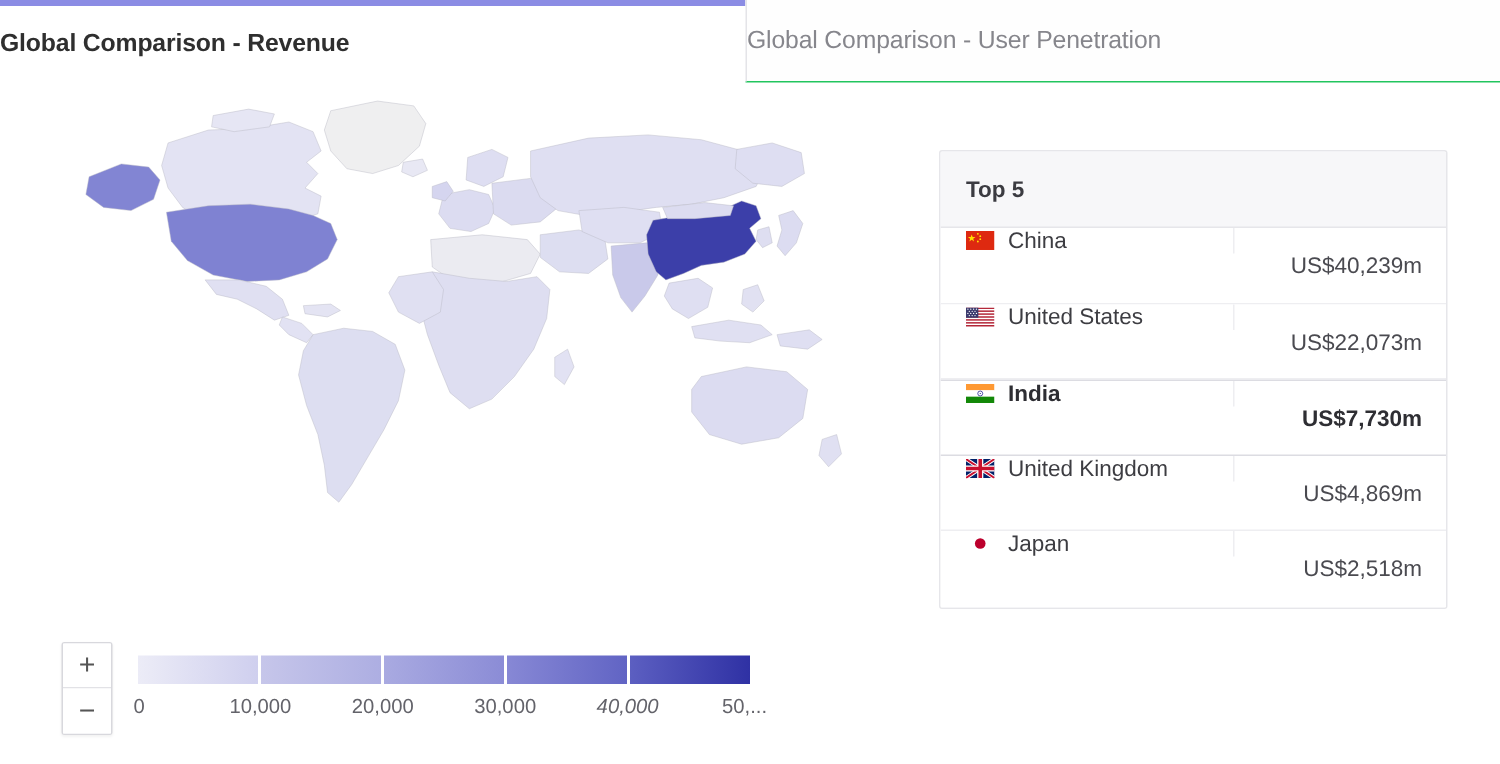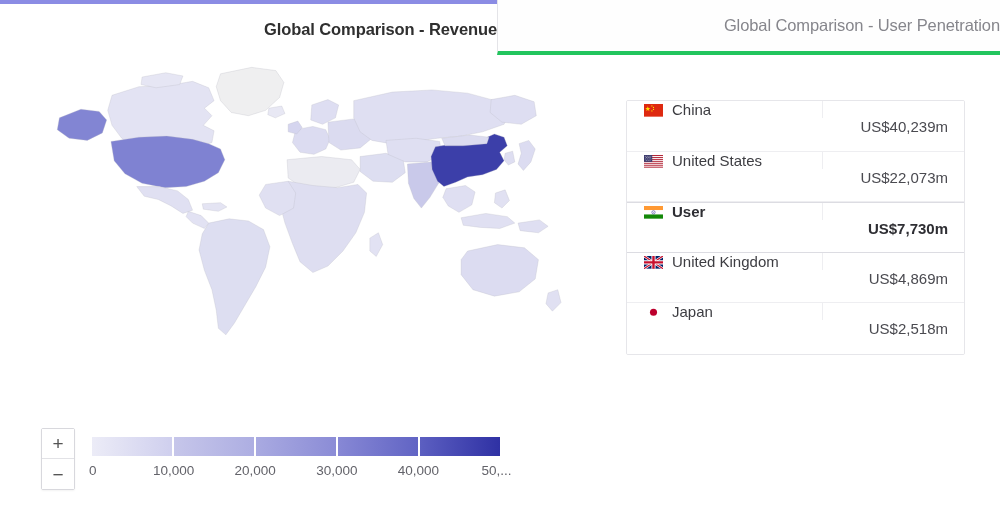--- a/index.html
+++ b/index.html
@@ -24,21 +24,21 @@
     width: 1000px;
     height: 58px;
   }
   .tab {
     position: absolute;
     top: 0;
     height: 58px;
     box-sizing: border-box;
     display: flex;
     align-items: center;
-    justify-content: flex-end;
+    justify-content: flex-start;
     cursor: pointer;
     background: #ffffff;
   }
   .tab.active {
     left: 0;
     width: 497px;
     border-top: 4px solid #8b8ce4;
     height: 62px;
   }
   .tab.active .tab-label {
@@ -46,21 +46,21 @@
     font-weight: bold;
     color: #2f2f2f;
     letter-spacing: -0.1px;
     padding-bottom: 8px;
   }
   .tab.inactive {
     left: 497px;
     width: 503px;
     height: 55px;
     border-left: 1px solid #e4e4e8;
-    border-bottom: 4px solid #22c55e;
+    border-bottom: 1px solid #22c55e;
     background: #fefefe;
   }
   .tab.inactive .tab-label {
     font-size: 16.5px;
     font-weight: normal;
     color: #86868c;
     letter-spacing: -0.1px;
   }
 
   
@@ -298,26 +298,29 @@
       <div class="legend-seg" style="background: linear-gradient(to right, rgb(198, 198, 234), rgb(173, 174, 226));"></div>
       <div class="legend-seg" style="background: linear-gradient(to right, rgb(169, 170, 225), rgb(139, 140, 214));"></div>
       <div class="legend-seg" style="background: linear-gradient(to right, rgb(135, 136, 213), rgb(97, 100, 196));"></div>
       <div class="legend-seg" style="background: linear-gradient(to right, rgb(92, 95, 193), rgb(47, 49, 164));"></div>
     </div>
   <div id="legend-ticks">
       <span class="legend-tick" style="left: 0%; transform: translateX(-40%);">0</span>
       <span class="legend-tick" style="left: 20%;">10,000</span>
       <span class="legend-tick" style="left: 40%;">20,000</span>
       <span class="legend-tick" style="left: 60%;">30,000</span>
-      <span class="legend-tick" style="left: 80%;">40,000</span>
+      <span class="legend-tick" style="left: 80%; font-style: italic;">40,000</span>
       <span class="legend-tick" style="left: 100%; transform: translateX(-62%);">50,...</span>
     </div>
 </div>
 
 <div id="top5-table">
+  <div id="table-header">
+    <span class="hdr-text">Top 5</span>
+  </div>
   <div id="table-body">
       <div class="trow">
         <div class="cell-country">
           <span class="flag"><svg viewBox="0 0 30 20">
               <rect width="30" height="20" fill="#de2910"></rect>
               <polygon points="6,3.6 7,6.4 10,6.4 7.6,8.2 8.5,11 6,9.3 3.5,11 4.4,8.2 2,6.4 5,6.4" fill="#ffde00"></polygon>
               <circle cx="12.5" cy="3" r="1" fill="#ffde00"></circle>
               <circle cx="15" cy="5.4" r="1" fill="#ffde00"></circle>
               <circle cx="15" cy="8.6" r="1" fill="#ffde00"></circle>
               <circle cx="12.5" cy="11" r="1" fill="#ffde00"></circle>
@@ -367,21 +370,21 @@
       </div>
       <div class="trow highlight">
         <div class="cell-country">
           <span class="flag"><svg viewBox="0 0 30 20">
               <rect width="30" height="6.67" fill="#ff9933"></rect>
               <rect y="6.67" width="30" height="6.67" fill="#fff"></rect>
               <rect y="13.34" width="30" height="6.66" fill="#138808"></rect>
               <circle cx="15" cy="10" r="2.6" fill="none" stroke="#000080" stroke-width="0.7"></circle>
               <circle cx="15" cy="10" r="0.6" fill="#000080"></circle>
             </svg></span>
-          <span class="cname">User</span>
+          <span class="cname">India</span>
         </div>
         <div class="cell-value">
           <span class="vtext">US$7,730m</span>
         </div>
       </div>
       <div class="trow">
         <div class="cell-country">
           <span class="flag"><svg viewBox="0 0 30 20">
               <rect width="30" height="20" fill="#012169"></rect>
               <path d="M0,0 L30,20 M30,0 L0,20" stroke="#fff" stroke-width="4"></path>

